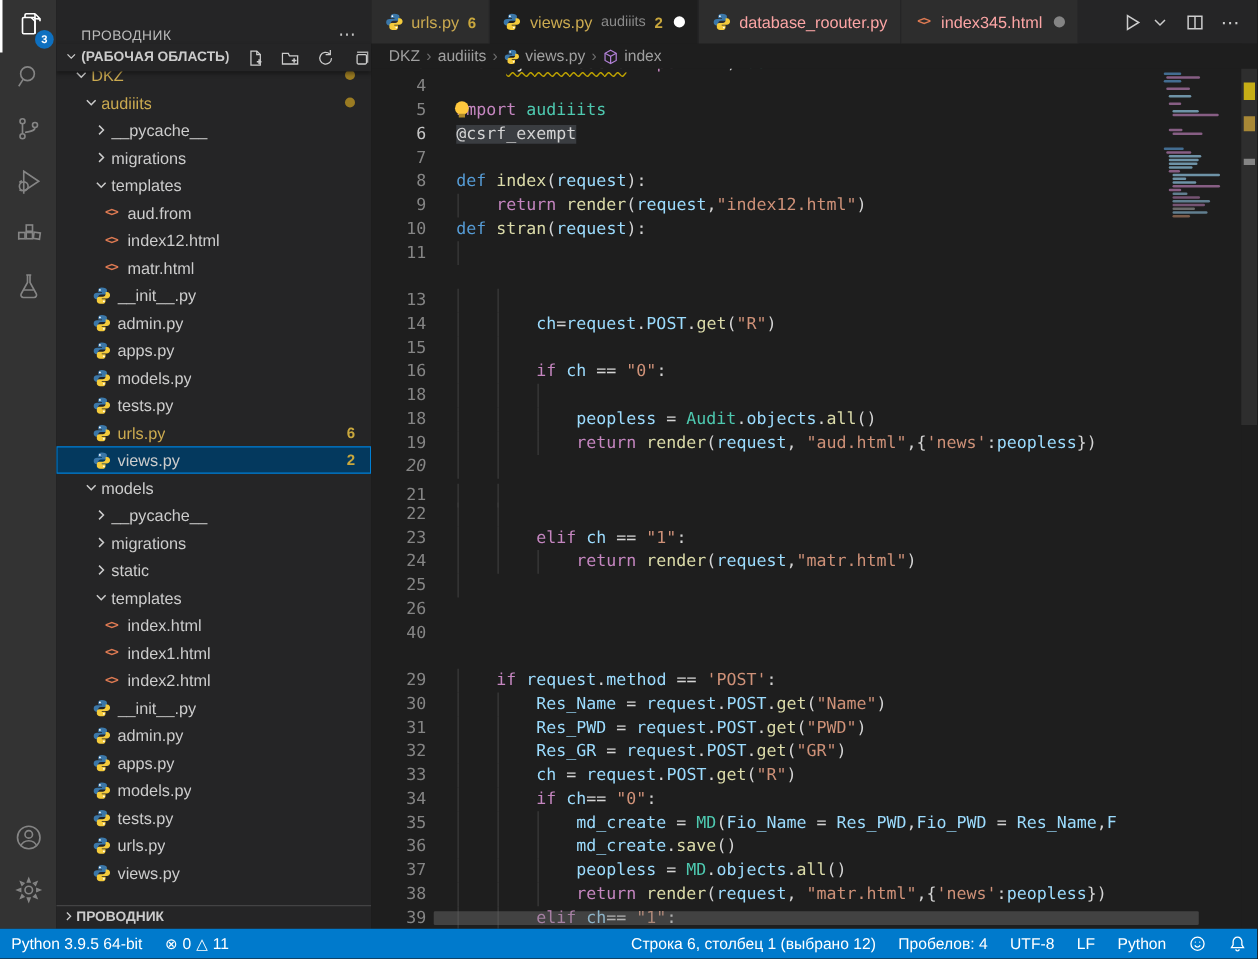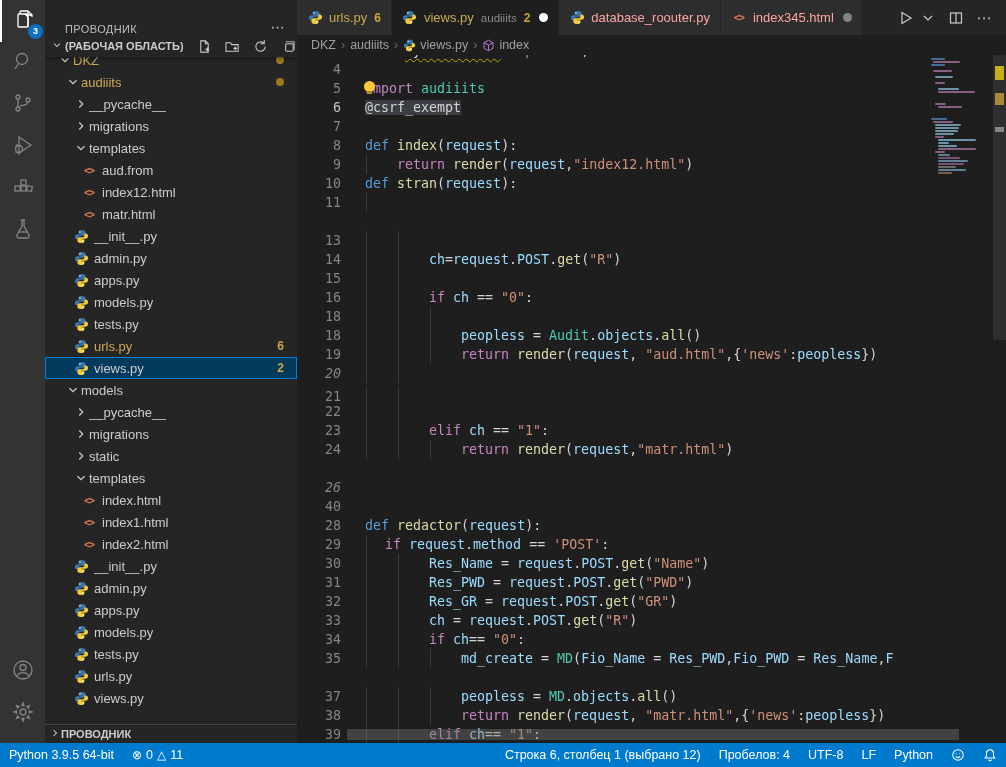--- a/index.html
+++ b/index.html
@@ -603,30 +603,31 @@
         <div class="cline" style="top: 234px;"><span class="num">15</span><i class="g" style="left:68.5px"></i><i class="g" style="left:100.5px"></i><span class="src" style="left:68px"></span></div>
         <div class="cline" style="top: 253px;"><span class="num">16</span><i class="g" style="left:68.5px"></i><i class="g" style="left:100.5px"></i><span class="src" style="left:132px"><span class="tk-k">if </span><span class="tk-v">ch</span><span class="tk-d"> == </span><span class="tk-s">"0"</span><span class="tk-d">:</span></span></div>
         <div class="cline" style="top: 272px;"><span class="num">18</span><i class="g" style="left:68.5px"></i><i class="g" style="left:100.5px"></i><i class="g" style="left:132.5px"></i><span class="src" style="left:68px"></span></div>
         <div class="cline" style="top: 291px;"><span class="num">18</span><i class="g" style="left:68.5px"></i><i class="g" style="left:100.5px"></i><i class="g" style="left:132.5px"></i><span class="src" style="left:164px"><span class="tk-v">peopless</span><span class="tk-d"> = </span><span class="tk-cl">Audit</span><span class="tk-d">.</span><span class="tk-v">objects</span><span class="tk-d">.</span><span class="tk-fn">all</span><span class="tk-d">()</span></span></div>
         <div class="cline" style="top: 310px;"><span class="num">19</span><i class="g" style="left:68.5px"></i><i class="g" style="left:100.5px"></i><i class="g" style="left:132.5px"></i><span class="src" style="left:164px"><span class="tk-k">return </span><span class="tk-fn">render</span><span class="tk-d">(</span><span class="tk-v">request</span><span class="tk-d">, </span><span class="tk-s">"aud.html"</span><span class="tk-d">,{</span><span class="tk-s">'news'</span><span class="tk-d">:</span><span class="tk-v">peopless</span><span class="tk-d">})</span></span></div>
         <div class="cline" style="top: 329px; font-style: italic;"><span class="num">20</span><i class="g" style="left:68.5px"></i><i class="g" style="left:100.5px"></i><span class="src" style="left:68px"></span></div>
         <div class="cline" style="top: 352px;"><span class="num">21</span><i class="g" style="left:68.5px"></i><i class="g" style="left:100.5px"></i><span class="src" style="left:68px"></span></div>
         <div class="cline" style="top: 367px;"><span class="num">22</span><i class="g" style="left:68.5px"></i><i class="g" style="left:100.5px"></i><span class="src" style="left:68px"></span></div>
         <div class="cline" style="top: 386px;"><span class="num">23</span><i class="g" style="left:68.5px"></i><i class="g" style="left:100.5px"></i><span class="src" style="left:132px"><span class="tk-k">elif </span><span class="tk-v">ch</span><span class="tk-d"> == </span><span class="tk-s">"1"</span><span class="tk-d">:</span></span></div>
         <div class="cline" style="top: 405px;"><span class="num">24</span><i class="g" style="left:68.5px"></i><i class="g" style="left:100.5px"></i><i class="g" style="left:132.5px"></i><span class="src" style="left:164px"><span class="tk-k">return </span><span class="tk-fn">render</span><span class="tk-d">(</span><span class="tk-v">request</span><span class="tk-d">,</span><span class="tk-s">"matr.html"</span><span class="tk-d">)</span></span></div>
-        <div class="cline" style="top: 443px; font-style: italic;"><span class="num">26</span><span class="src" style="left:68px"></span></div>
+        <div class="cline" style="top: 424px;"><span class="num">25</span><i class="g" style="left:68.5px"></i><span class="src" style="left:68px"></span></div>
+        <div class="cline" style="top: 443px;"><span class="num">26</span><span class="src" style="left:68px"></span></div>
         <div class="cline" style="top: 462px;"><span class="num">40</span><span class="src" style="left:68px"></span></div>
-        <div class="cline" style="top: 481px;"><span class="num">28</span><span class="src" style="left:68px"><span class="tk-kb">def </span><span class="tk-fn">redactor</span><span class="tk-d">(</span><span class="tk-v">request</span><span class="tk-d">):</span></span></div>
-        <div class="cline" style="top: 500px;"><span class="num">29</span><i class="g" style="left:68.5px"></i><span class="src" style="left:88px"><span class="tk-k">if </span><span class="tk-v">request</span><span class="tk-d">.</span><span class="tk-v">method</span><span class="tk-d"> == </span><span class="tk-s">'POST'</span><span class="tk-d">:</span></span></div>
+        <div class="cline" style="top: 500px;"><span class="num">29</span><i class="g" style="left:68.5px"></i><span class="src" style="left:100px"><span class="tk-k">if </span><span class="tk-v">request</span><span class="tk-d">.</span><span class="tk-v">method</span><span class="tk-d"> == </span><span class="tk-s">'POST'</span><span class="tk-d">:</span></span></div>
         <div class="cline" style="top: 519px;"><span class="num">30</span><i class="g" style="left:68.5px"></i><i class="g" style="left:100.5px"></i><span class="src" style="left:132px"><span class="tk-v">Res_Name</span><span class="tk-d"> = </span><span class="tk-v">request</span><span class="tk-d">.</span><span class="tk-v">POST</span><span class="tk-d">.</span><span class="tk-fn">get</span><span class="tk-d">(</span><span class="tk-s">"Name"</span><span class="tk-d">)</span></span></div>
         <div class="cline" style="top: 538px;"><span class="num">31</span><i class="g" style="left:68.5px"></i><i class="g" style="left:100.5px"></i><span class="src" style="left:132px"><span class="tk-v">Res_PWD</span><span class="tk-d"> = </span><span class="tk-v">request</span><span class="tk-d">.</span><span class="tk-v">POST</span><span class="tk-d">.</span><span class="tk-fn">get</span><span class="tk-d">(</span><span class="tk-s">"PWD"</span><span class="tk-d">)</span></span></div>
         <div class="cline" style="top: 557px;"><span class="num">32</span><i class="g" style="left:68.5px"></i><i class="g" style="left:100.5px"></i><span class="src" style="left:132px"><span class="tk-v">Res_GR</span><span class="tk-d"> = </span><span class="tk-v">request</span><span class="tk-d">.</span><span class="tk-v">POST</span><span class="tk-d">.</span><span class="tk-fn">get</span><span class="tk-d">(</span><span class="tk-s">"GR"</span><span class="tk-d">)</span></span></div>
         <div class="cline" style="top: 576px;"><span class="num">33</span><i class="g" style="left:68.5px"></i><i class="g" style="left:100.5px"></i><span class="src" style="left:132px"><span class="tk-v">ch</span><span class="tk-d"> = </span><span class="tk-v">request</span><span class="tk-d">.</span><span class="tk-v">POST</span><span class="tk-d">.</span><span class="tk-fn">get</span><span class="tk-d">(</span><span class="tk-s">"R"</span><span class="tk-d">)</span></span></div>
         <div class="cline" style="top: 595px;"><span class="num">34</span><i class="g" style="left:68.5px"></i><i class="g" style="left:100.5px"></i><span class="src" style="left:132px"><span class="tk-k">if </span><span class="tk-v">ch</span><span class="tk-d">== </span><span class="tk-s">"0"</span><span class="tk-d">:</span></span></div>
         <div class="cline" style="top: 614px;"><span class="num">35</span><i class="g" style="left:68.5px"></i><i class="g" style="left:100.5px"></i><i class="g" style="left:132.5px"></i><span class="src" style="left:164px"><span class="tk-v">md_create</span><span class="tk-d"> = </span><span class="tk-cl">MD</span><span class="tk-d">(</span><span class="tk-v">Fio_Name</span><span class="tk-d"> = </span><span class="tk-v">Res_PWD</span><span class="tk-d">,</span><span class="tk-v">Fio_PWD</span><span class="tk-d"> = </span><span class="tk-v">Res_Name</span><span class="tk-d">,</span><span class="tk-v">F</span></span></div>
+        <div class="cline" style="top: 633px;"><span class="num">36</span><i class="g" style="left:68.5px"></i><i class="g" style="left:100.5px"></i><i class="g" style="left:132.5px"></i><span class="src" style="left:164px"><span class="tk-v">md_create</span><span class="tk-d">.</span><span class="tk-fn">save</span><span class="tk-d">()</span></span></div>
         <div class="cline" style="top: 652px;"><span class="num">37</span><i class="g" style="left:68.5px"></i><i class="g" style="left:100.5px"></i><i class="g" style="left:132.5px"></i><span class="src" style="left:164px"><span class="tk-v">peopless</span><span class="tk-d"> = </span><span class="tk-cl">MD</span><span class="tk-d">.</span><span class="tk-v">objects</span><span class="tk-d">.</span><span class="tk-fn">all</span><span class="tk-d">()</span></span></div>
         <div class="cline" style="top: 671px;"><span class="num">38</span><i class="g" style="left:68.5px"></i><i class="g" style="left:100.5px"></i><i class="g" style="left:132.5px"></i><span class="src" style="left:164px"><span class="tk-k">return </span><span class="tk-fn">render</span><span class="tk-d">(</span><span class="tk-v">request</span><span class="tk-d">, </span><span class="tk-s">"matr.html"</span><span class="tk-d">,{</span><span class="tk-s">'news'</span><span class="tk-d">:</span><span class="tk-v">peopless</span><span class="tk-d">})</span></span></div>
         <div class="cline" style="top: 690px;"><span class="num">39</span><i class="g" style="left:68.5px"></i><i class="g" style="left:100.5px"></i><span class="src" style="left:132px"><span class="tk-k">elif </span><span class="tk-v">ch</span><span class="tk-d">== </span><span class="tk-s">"1"</span><span class="tk-d">:</span></span></div>
       </div>
     <div id="minimap">
         <div class="mm-hl" style="top: 2px; height: 4px; background: rgb(138, 109, 31);"></div>
         <div class="mm-hl" style="top: 8px; height: 4px; background: rgb(138, 109, 31);"></div>
         <div class="mm-hl" style="top: 15px; height: 4px; background: rgb(38, 79, 120);"></div>
         <div class="mm-bar" style="top: 8px; left: 3px; width: 23.76px; background: rgb(154, 106, 150); opacity: 0.85;"></div>
         <div class="mm-bar" style="top: 11px; left: 3px; width: 37.44px; background: rgb(154, 106, 150); opacity: 0.85;"></div>

